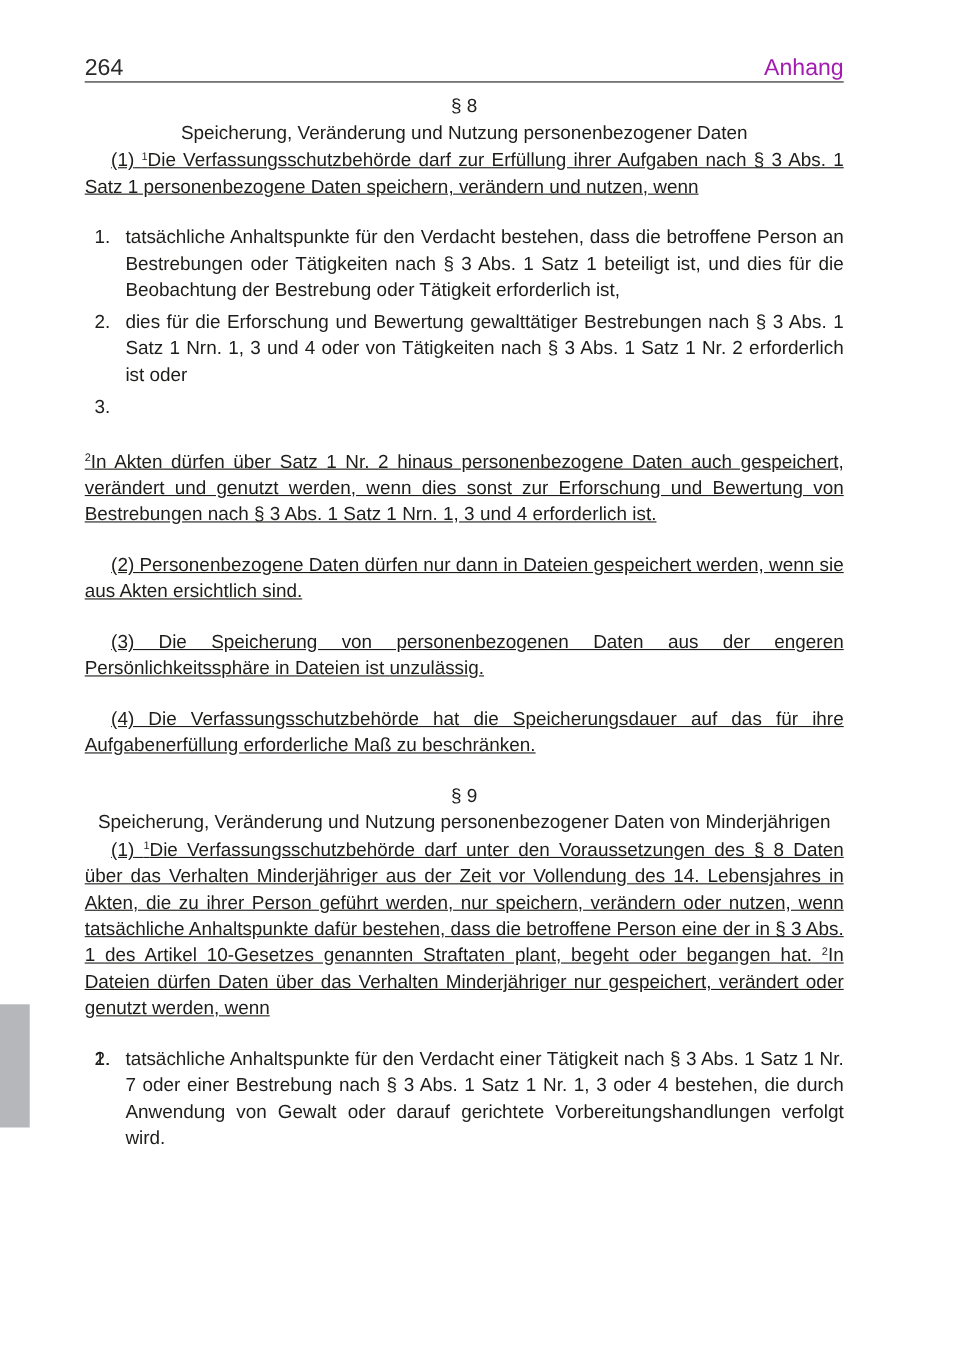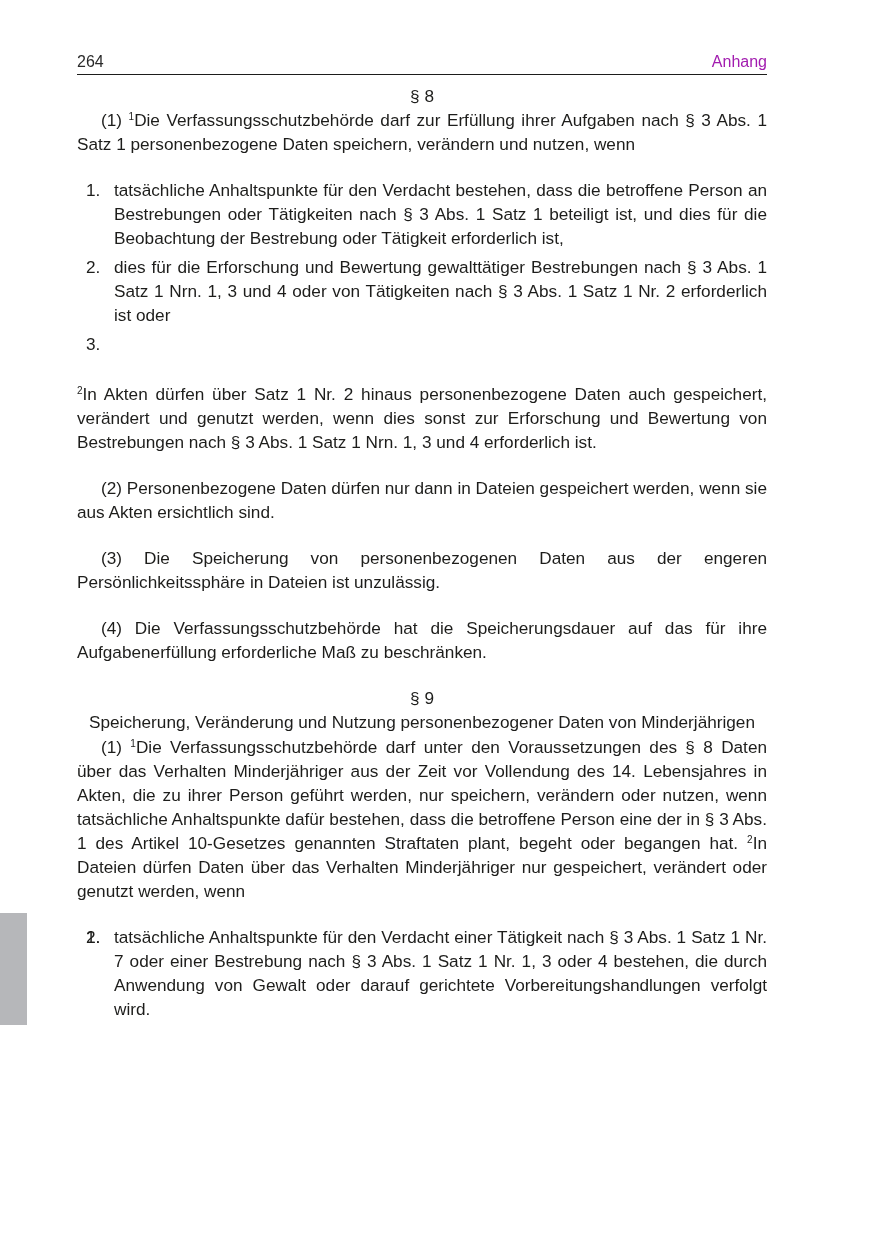--- a/index.html
+++ b/index.html
@@ -21,21 +21,21 @@
       top: 0;
       width: 690px;
     }
     .running-head {
       position: absolute;
       left: 0;
       top: 50px;
       width: 690px;
       height: 24px;
       border-bottom: 1.3px solid #1d1d1b;
-      font-size: 16px;
+      font-size: 21px;
       line-height: 24px;
       color: #2a2a2a;
     }
     .running-head .pageno { position: absolute; left: 0; top: 0; }
     .running-head .section { position: absolute; right: 0; top: 0; color: #a21caf; }
 
     .content {
       position: absolute;
       left: 0;
       top: 84px;
@@ -48,20 +48,21 @@
       margin: 0;
     }
     .para-title {
       text-align: center;
       margin: 0 0 1px 0;
     }
     p.body {
       margin: 0;
       text-align: justify;
       text-indent: 24px;
+      text-decoration: underline;
     }
     p.body.noindent { text-indent: 0; margin-top: 36px; }
     sup.sn {
       font-size: 10px;
       vertical-align: 6px;
       line-height: 0;
     }
     ol.items {
       list-style: none;
       margin: 22px 0 0 0;
@@ -97,20 +98,21 @@
 <div class="page">
 
   <div class="running-head">
     <span class="pageno">264</span>
     <span class="section">Anhang</span>
   </div>
 
   <div class="content">
 
     <div class="para-num">§ 8</div>
+    <div class="para-title">Speicherung, Veränderung und Nutzung personenbezogener Daten</div>
 
     <p class="body"><span>(1)</span> <sup class="sn">1</sup><span>Die Verfassungsschutzbehörde darf zur Erfüllung ihrer Aufgaben nach § 3 Abs. 1 Satz 1 personenbezogene Daten speichern, verändern und nutzen, wenn</span></p>
 
     <ol class="items">
       <li>
         <span class="num">1.</span>
         <span>tatsächliche Anhaltspunkte für den Verdacht bestehen, dass die betroffene Person an Bestrebungen oder Tätigkeiten nach § 3 Abs. 1 Satz 1 beteiligt ist, und dies für die Beobachtung der Bestrebung oder Tätigkeit erforderlich ist,</span>
       </li>
       <li>
         <span class="num">2.</span>

